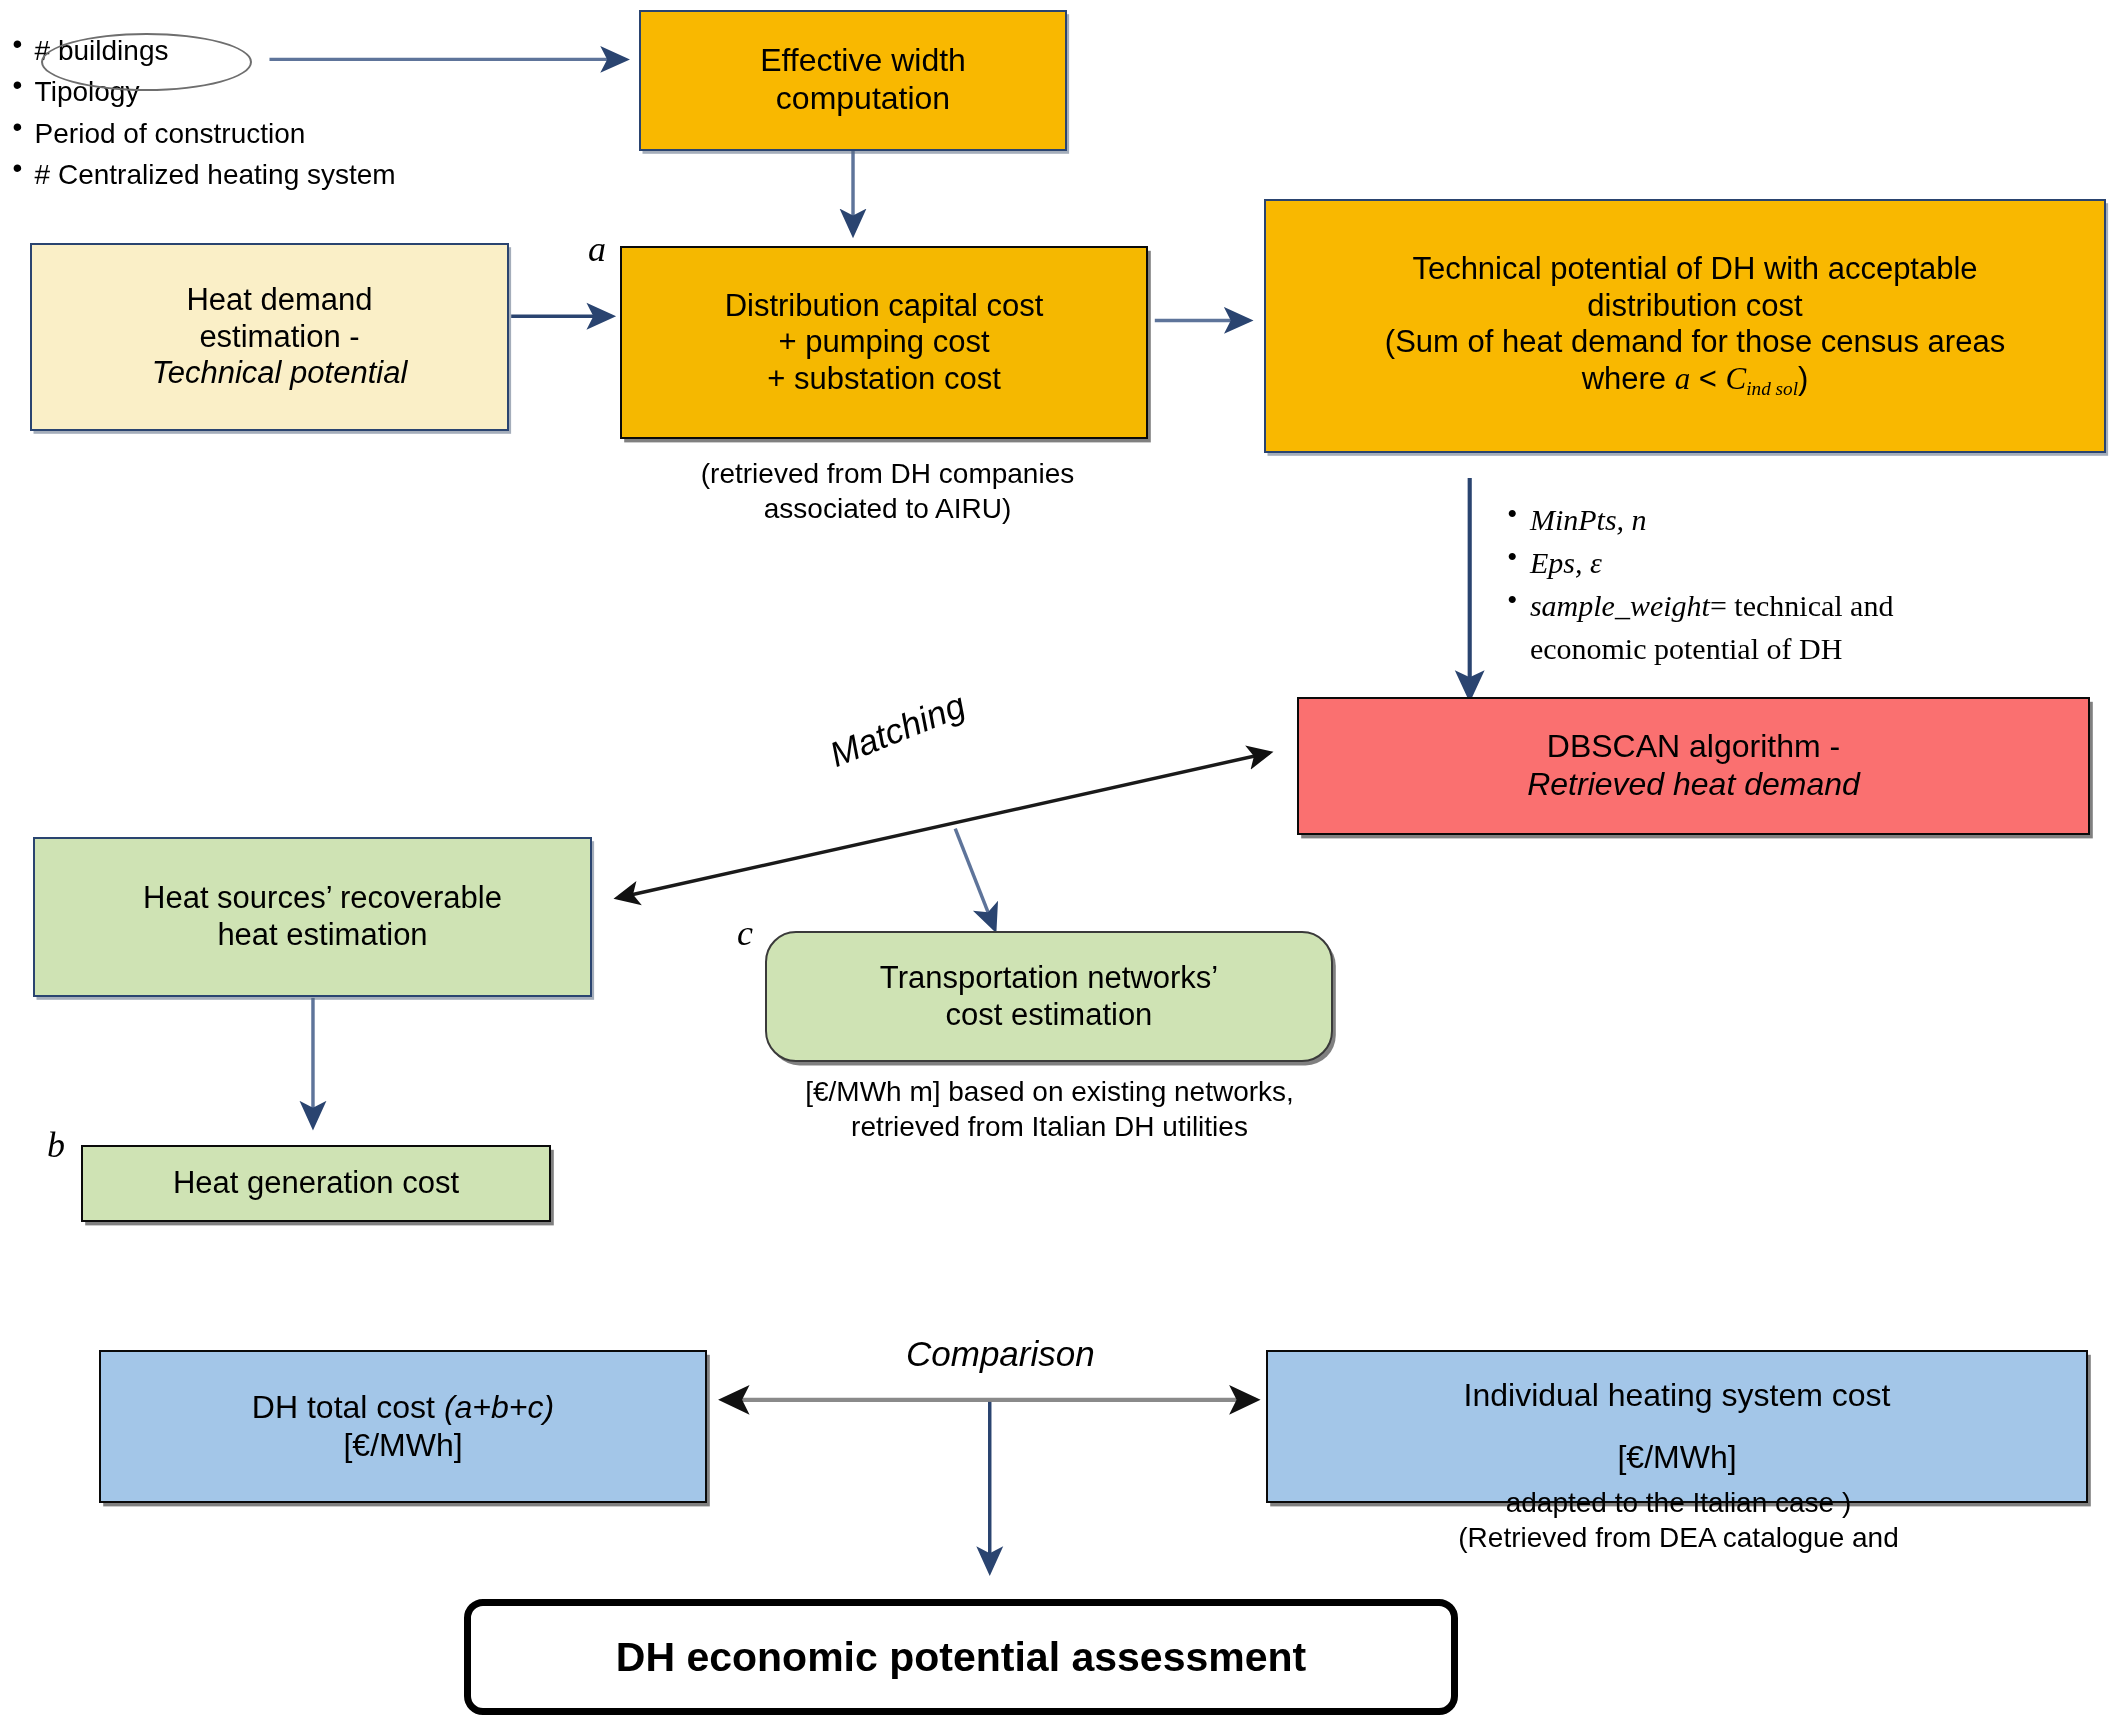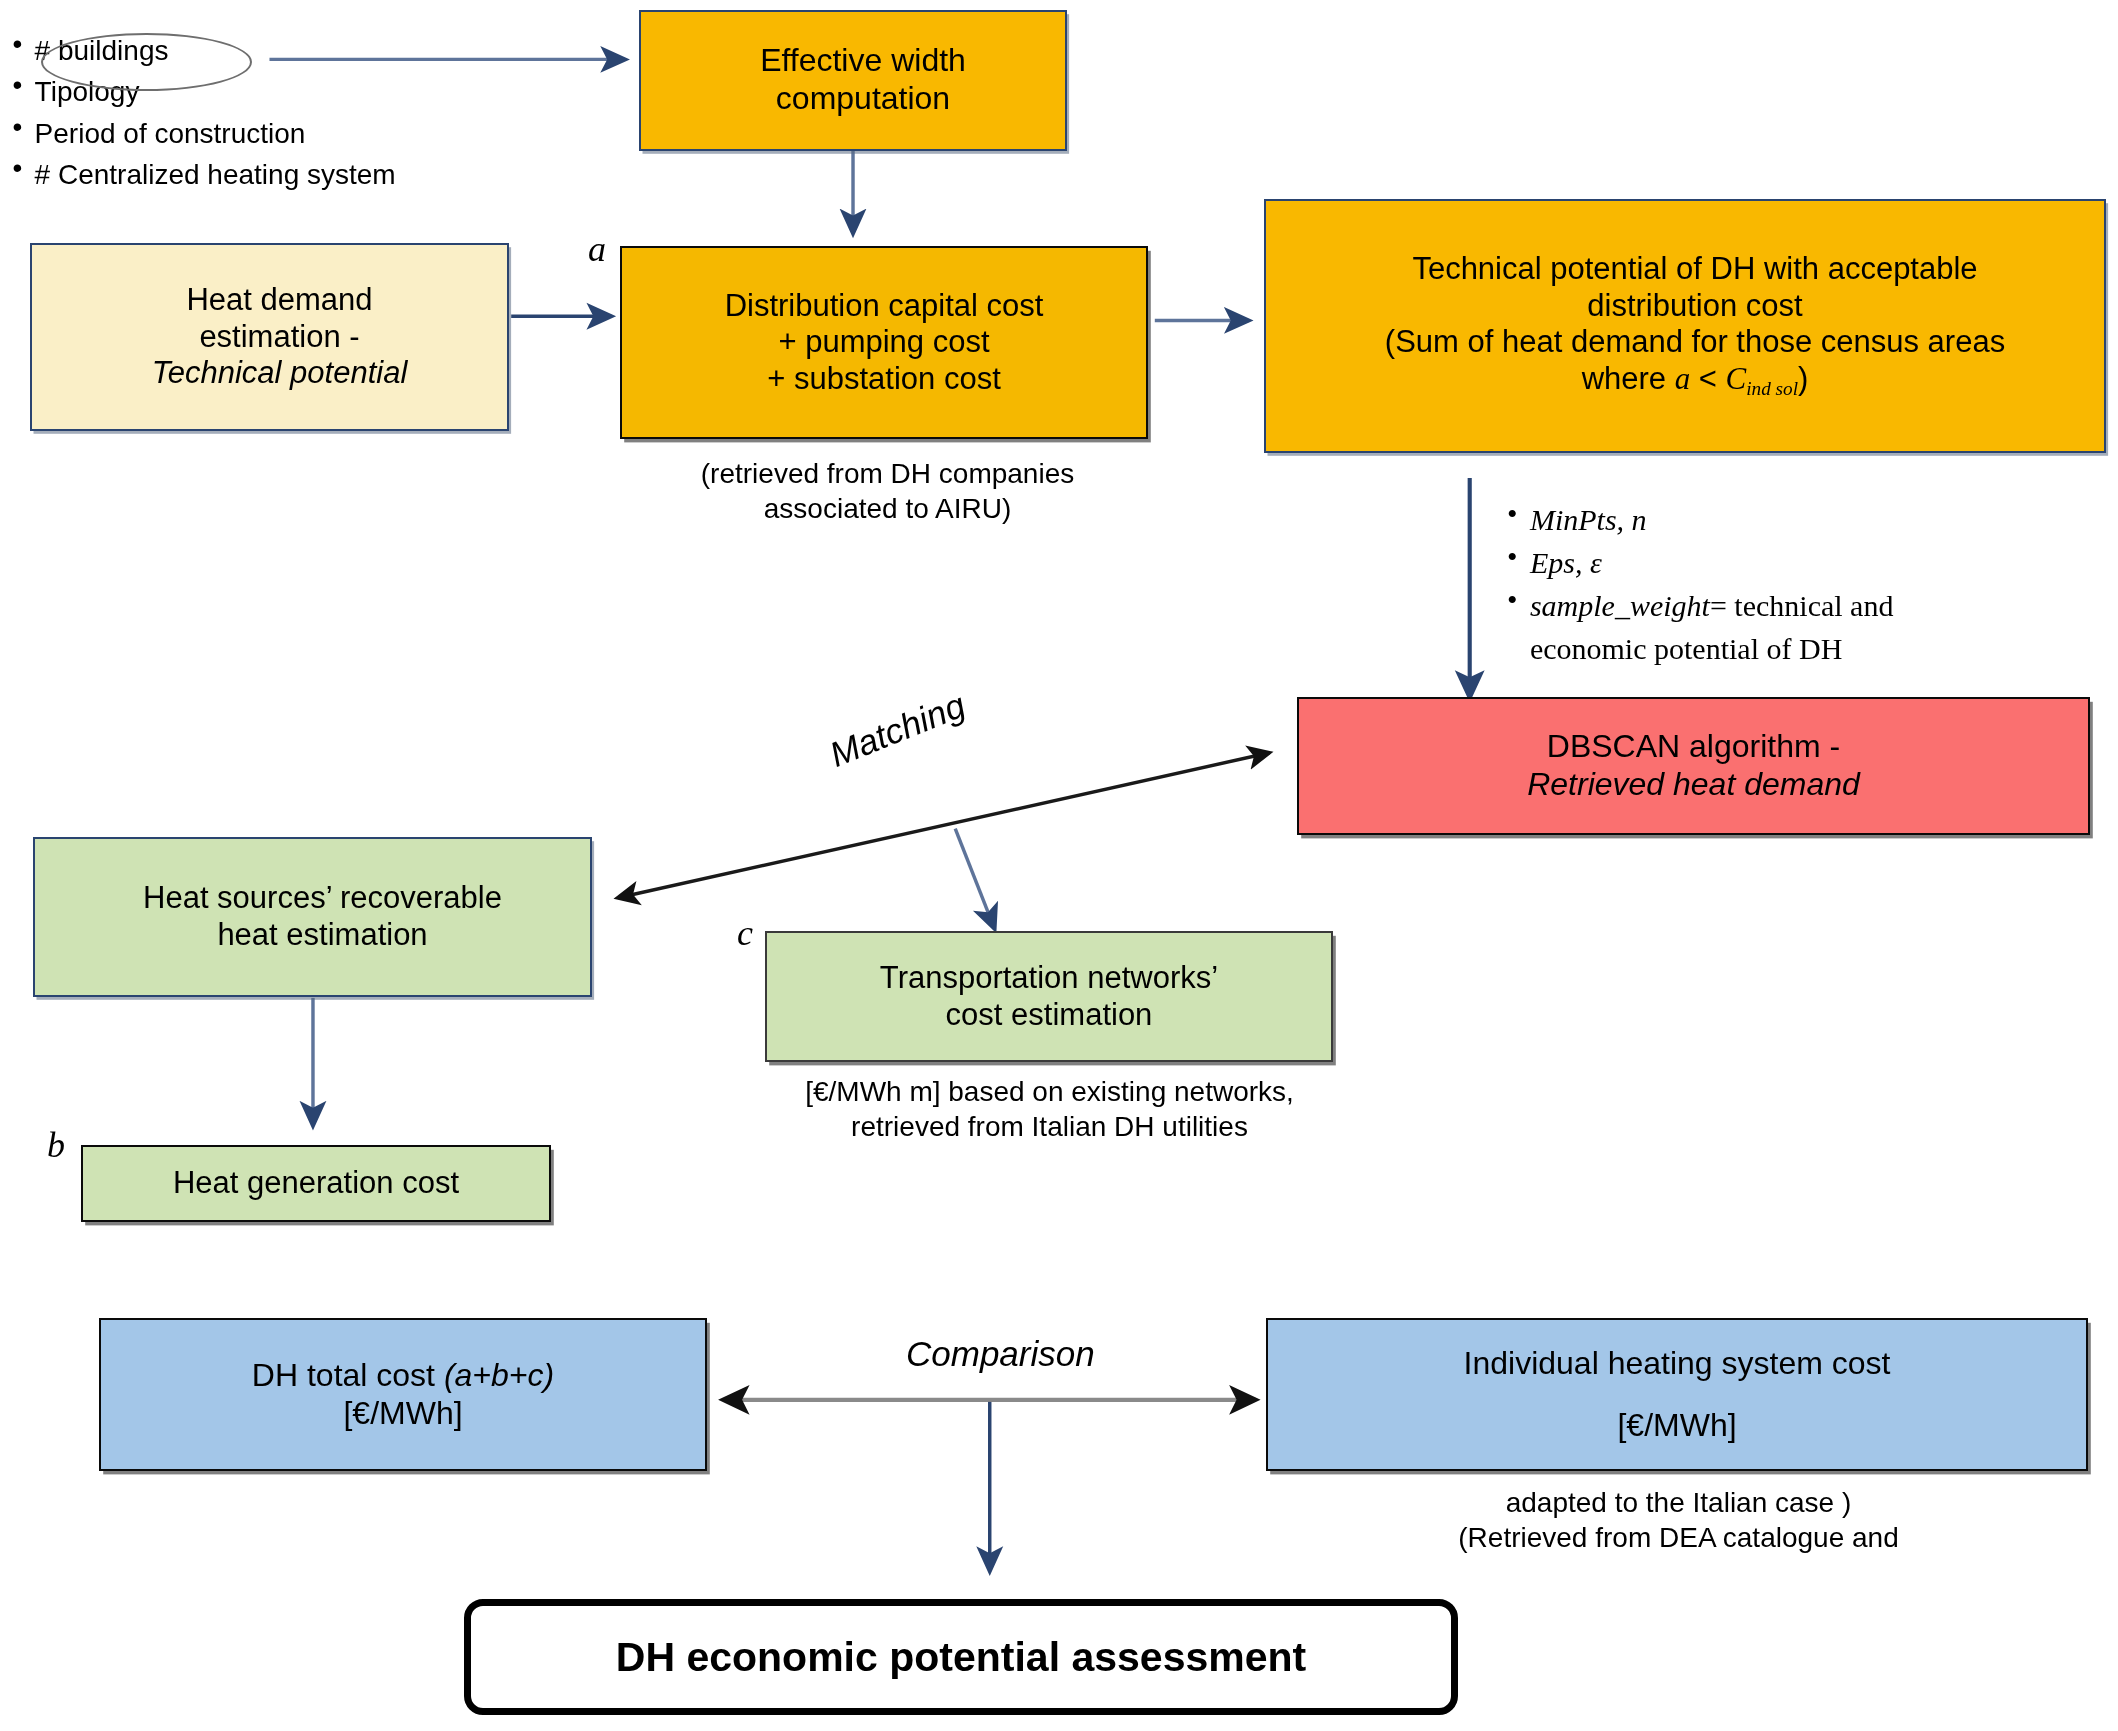--- a/index.html
+++ b/index.html
@@ -30,21 +30,21 @@
   .box .ln { display: block; white-space: nowrap; }
   .shadow-navy { box-shadow: 2.8px 3.5px 0 -0.7px rgba(90,105,130,.55); }
   .shadow-dark { box-shadow: 3.5px 4.1px 0 -0.7px rgba(60,60,60,.65); }
 
   
   .fill-gold    { background: #F9B800; }
   .fill-gold2   { background: #F5B800; }
   .fill-cream   { background: #FAEFC7; }
   .fill-red     { background: #FA7070; }
   .fill-green   { background: #CFE3B4; }
-  .fill-blue    { background: #A3C6E8; }
+  .fill-blue    { background: #A3C6E8; margin-top: 32px; }
   .fill-white   { background: #ffffff; }
 
   .brd-navy  { border: 2.1px solid #2A4470; padding-left: 20px; }
   .brd-black { border: 2.8px solid #0A0A0A; }
   .brd-thick { border: 7.6px solid #000000; }
   .brd-dgray { border: 2.8px solid #3A3A3A; }
 
   
   .txt {
     position: absolute;
@@ -235,21 +235,21 @@
   </div>
 
   <div class="txt serif-it" style="left:47px; top:1124px; font-size:36px;">b</div>
 
   <div class="box fill-green brd-black shadow-dark" style="left:81px; top:1145px; width:470px; height:77px; font-size:31px;">
     <span class="ln">Heat generation cost</span>
   </div>
 
   <div class="txt serif-it" style="left:737px; top:912px; font-size:36px;">c</div>
 
-  <div class="box fill-green brd-dgray shadow-dark" style="left:765px; top:931px; width:568px; height:131px; font-size:31px;">
+  <div class="box fill-green brd-dgray shadow-dark" style="left:765px; top:931px; width:568px; height:131px; font-size:31px;border-radius:31px;">
     <span class="ln">Transportation networks’</span>
     <span class="ln">cost estimation</span>
   </div>
 
   <div class="cap" style="left:725px; top:1074px; width:649px; font-size:28px;">
     <div>[€/MWh m] based on existing networks,</div>
     <div>retrieved from Italian  DH utilities</div>
   </div>
 
   <div class="box fill-blue brd-black shadow-dark" style="left:99px; top:1318px; width:608px; height:153px; font-size:32px;">

